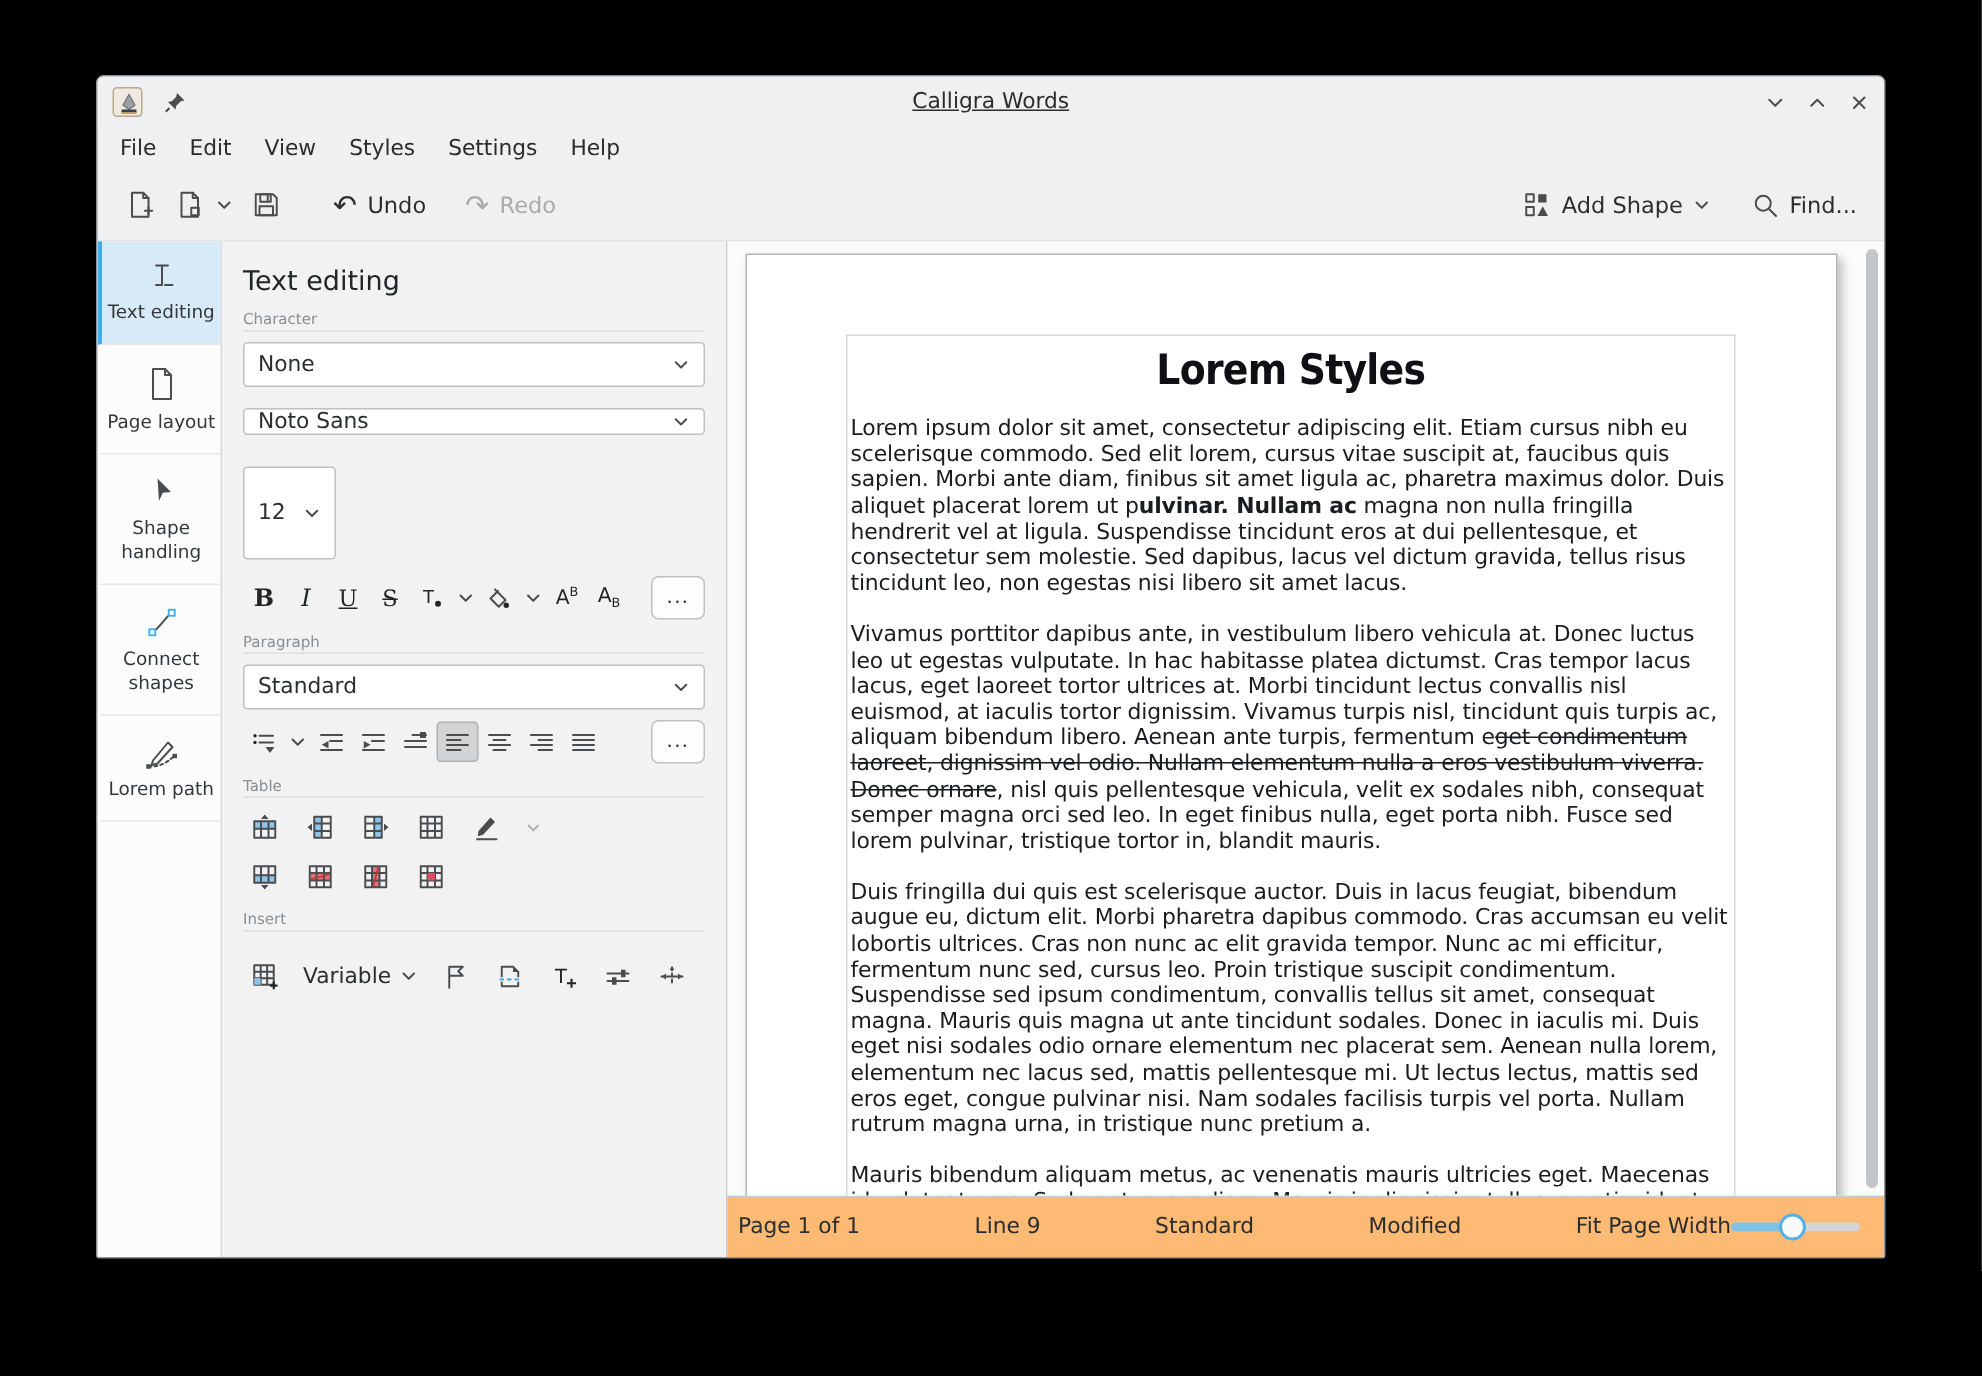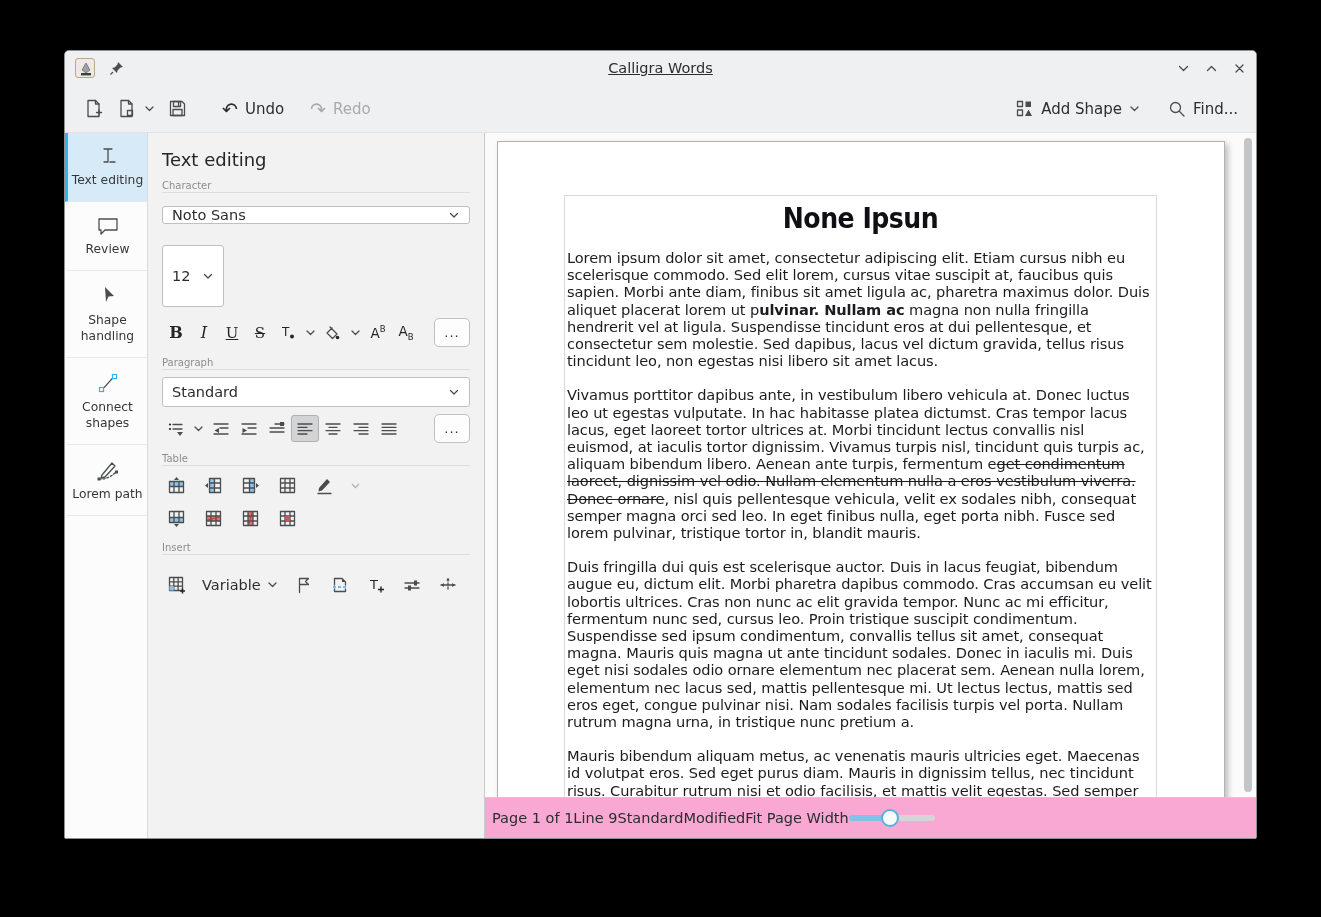--- a/index.html
+++ b/index.html
@@ -76,22 +76,22 @@
   .page{position:absolute;left:12px;top:8px;width:728px;height:760px;background:#fff;border:1px solid #b2b3b5;
         box-shadow:3px 3px 6px rgba(0,0,0,0.25);}
   .textframe{position:absolute;left:66px;top:53px;width:593px;height:780px;border:1px solid #d8d8da;padding:4px 2px;}
   .doc-title{text-align:center;font-weight:bold;font-size:28px;color:#101014;margin:2px 0 14px 0;
              font-stretch:condensed;letter-spacing:-0.5px;}
   .textframe p{font-size:14.6px;line-height:17.2px;color:#1b1c20;margin:0 0 17px 0;letter-spacing:-0.1px;}
   .vscroll{position:absolute;right:2px;top:3px;bottom:3px;width:12px;}
   .vthumb{position:absolute;left:2px;right:2px;top:2px;bottom:2px;background:#c3c5c6;border-radius:5px;}
 
   
-  .statusbar{height:41px;flex:0 0 41px;border-top:1px solid #cbcccd;background:#f9a8d4;display:flex;align-items:center;
-             padding:0 16px 0 7px;font-size:14.5px;color:#2b2d2e;justify-content:flex-start;}
+  .statusbar{height:41px;flex:0 0 41px;border-top:1px solid #cbcccd;background:#fdba74;display:flex;align-items:center;
+             padding:0 16px 0 7px;font-size:14.5px;color:#2b2d2e;justify-content:space-between;}
   .zoomgrp{display:flex;align-items:center;}
   .slider{position:relative;width:86px;height:18px;cursor:pointer;}
   .slider .track{position:absolute;left:0;right:0;top:6px;height:6px;border-radius:3px;background:#d4d5d6;}
   .slider .fill{position:absolute;left:0;top:6px;height:6px;border-radius:3px;background:#81c3e8;}
   .slider .handle{position:absolute;top:0;width:18px;height:18px;margin-left:-9px;border-radius:50%;
                   background:#fafafa;border:2px solid #55b1e4;}
 
   svg .st{stroke:#4a4c4e;fill:none;stroke-width:1.3;stroke-linecap:round;stroke-linejoin:round;}
   svg .stf{fill:#4a4c4e;stroke:none;}
 </style>
@@ -125,20 +125,28 @@
           </svg>
       </div>
       <div class="winbtn">
         <svg width="13" height="13" viewBox="0 0 13 13">
             <path class="st" d="M3 3 L10 10 M10 3 L3 10"></path>
           </svg>
       </div>
     </div>
   </div>
 
+  <div class="menubar">
+    <div class="menu-item">File</div>
+    <div class="menu-item">Edit</div>
+    <div class="menu-item">View</div>
+    <div class="menu-item">Styles</div>
+    <div class="menu-item">Settings</div>
+    <div class="menu-item">Help</div>
+  </div>
 
   <div class="toolbar">
     <div class="tbtn">
       <svg width="21" height="21" viewBox="0 0 21 21">
         <path class="st" d="M5 2.5 H12.5 L16 6 V18.5 H5 Z"></path>
           <path class="st" d="M12.5 2.5 V6 H16"></path>
         <path class="st" d="M13.5 14.5 H18.5 M16 12 V17" stroke-width="1.6"></path>
       </svg>
     </div>
     <div class="tbtn">
@@ -200,24 +208,25 @@
 
     <div class="tabstrip">
       <div class="tab active">
         <svg width="24" height="22" viewBox="0 0 24 22">
           <path class="st" d="M8 3 H12 M16 3 H12 M12 3 V16 M8 16 H12" stroke-width="1.4"></path>
           <line class="st" x1="14" y1="16" x2="19" y2="16" stroke-width="1.4"></line>
         </svg>
         <span class="tlabel">Text editing</span>
       </div>
       <div class="tab">
-        <svg width="26" height="22" viewBox="0 0 26 22">
-          <path class="st" d="M4 4 H22 V15 H10 L6 19 V15 H4 Z" stroke-width="1.4"></path>
+        <svg width="24" height="26" viewBox="0 0 24 26">
+          <path class="st" d="M6 3 H14 L18 7 V23 H6 Z" stroke-width="1.4"></path>
+            <path class="st" d="M14 3 V7 H18"></path>
         </svg>
-        <span class="tlabel">Review</span>
+        <span class="tlabel">Page layout</span>
       </div>
       <div class="tab">
         <svg width="22" height="24" viewBox="0 0 22 24">
           <polygon class="stf" points="8,3 17,12 11.5,12.5 9,18"></polygon>
         </svg>
         <span class="tlabel">Shape handling</span>
       </div>
       <div class="tab">
         <svg width="24" height="24" viewBox="0 0 24 24">
           <path d="M6 18 C10 16, 13 10, 18 6" stroke="#4a4c4e" fill="none" stroke-width="1.3"></path>
@@ -238,20 +247,26 @@
       <div style="flex:1"></div>
     </div>
 
     <div class="panel">
       <div class="panel-title">Text editing</div>
 
       <div class="sect">
         <span class="slabel">Character</span>
           <div class="srule"></div>
       </div>
+      <div class="combo">
+        <span class="cval">None</span>
+        <svg width="12" height="12" viewBox="0 0 12 12">
+            <polyline class="st" points="2.5,4.5 6,8 9.5,4.5"></polyline>
+          </svg>
+      </div>
       <div class="fontrow">
         <div class="combo font">
           <span class="cval">Noto Sans</span>
           <svg width="12" height="12" viewBox="0 0 12 12">
               <polyline class="st" points="2.5,4.5 6,8 9.5,4.5"></polyline>
             </svg>
         </div>
         <div class="combo size">
           <span class="cval">12</span>
           <svg width="12" height="12" viewBox="0 0 12 12">
@@ -514,21 +529,21 @@
             <polygon class="stf" points="9,2 7.3,4.5 10.7,4.5"></polygon>
           </svg>
         </div>
       </div>
     </div>
 
     <div class="doccol">
       <div class="viewport">
         <div class="page">
           <div class="textframe">
-            <div class="doc-title">None Ipsun</div>
+            <div class="doc-title">Lorem Styles</div>
             <div>
                 <p><span>Lorem ipsum dolor sit amet, consectetur adipiscing elit. Etiam cursus nibh eu scelerisque commodo. Sed elit lorem, cursus vitae suscipit at, faucibus quis sapien. Morbi ante diam, finibus sit amet ligula ac, pharetra maximus dolor. Duis aliquet placerat lorem ut p</span><span style="font-weight: bold;">ulvinar. Nullam ac</span><span> magna non nulla fringilla hendrerit vel at ligula. Suspendisse tincidunt eros at dui pellentesque, et consectetur sem molestie. Sed dapibus, lacus vel dictum gravida, tellus risus tincidunt leo, non egestas nisi libero sit amet lacus.</span></p>
                 <p><span>Vivamus porttitor dapibus ante, in vestibulum libero vehicula at. Donec luctus leo ut egestas vulputate. In hac habitasse platea dictumst. Cras tempor lacus lacus, eget laoreet tortor ultrices at. Morbi tincidunt lectus convallis nisl euismod, at iaculis tortor dignissim. Vivamus turpis nisl, tincidunt quis turpis ac, aliquam bibendum libero. Aenean ante turpis, fermentum e</span><span style="text-decoration: line-through;">get condimentum laoreet, dignissim vel odio. Nullam elementum nulla a eros vestibulum viverra. Donec ornare</span><span>, nisl quis pellentesque vehicula, velit ex sodales nibh, consequat semper magna orci sed leo. In eget finibus nulla, eget porta nibh. Fusce sed lorem pulvinar, tristique tortor in, blandit mauris.</span></p>
                 <p><span>Duis fringilla dui quis est scelerisque auctor. Duis in lacus feugiat, bibendum augue eu, dictum elit. Morbi pharetra dapibus commodo. Cras accumsan eu velit lobortis ultrices. Cras non nunc ac elit gravida tempor. Nunc ac mi efficitur, fermentum nunc sed, cursus leo. Proin tristique suscipit condimentum. Suspendisse sed ipsum condimentum, convallis tellus sit amet, consequat magna. Mauris quis magna ut ante tincidunt sodales. Donec in iaculis mi. Duis eget nisi sodales odio ornare elementum nec placerat sem. Aenean nulla lorem, elementum nec lacus sed, mattis pellentesque mi. Ut lectus lectus, mattis sed eros eget, congue pulvinar nisi. Nam sodales facilisis turpis vel porta. Nullam rutrum magna urna, in tristique nunc pretium a.</span></p>
                 <p><span>Mauris bibendum aliquam metus, ac venenatis mauris ultricies eget. Maecenas id volutpat eros. Sed eget purus diam. Mauris in dignissim tellus, nec tincidunt risus. Curabitur rutrum nisi et odio facilisis, et mattis velit egestas. Sed semper porttitor nisl</span></p>
               </div>
           </div>
         </div>
         <div class="vscroll">
           <div class="vthumb"></div>

